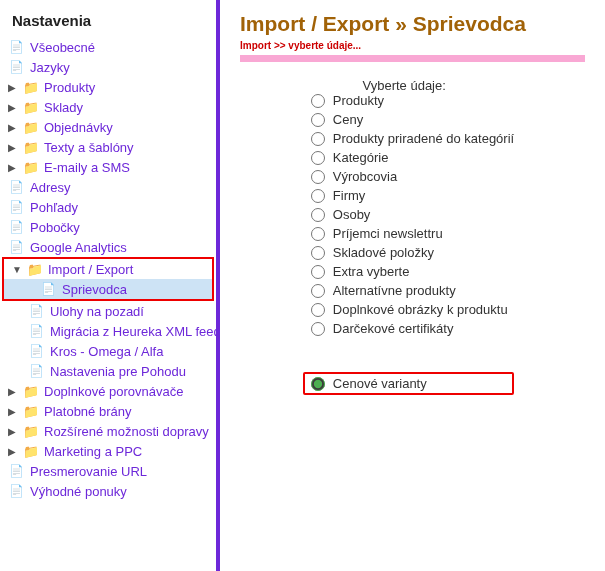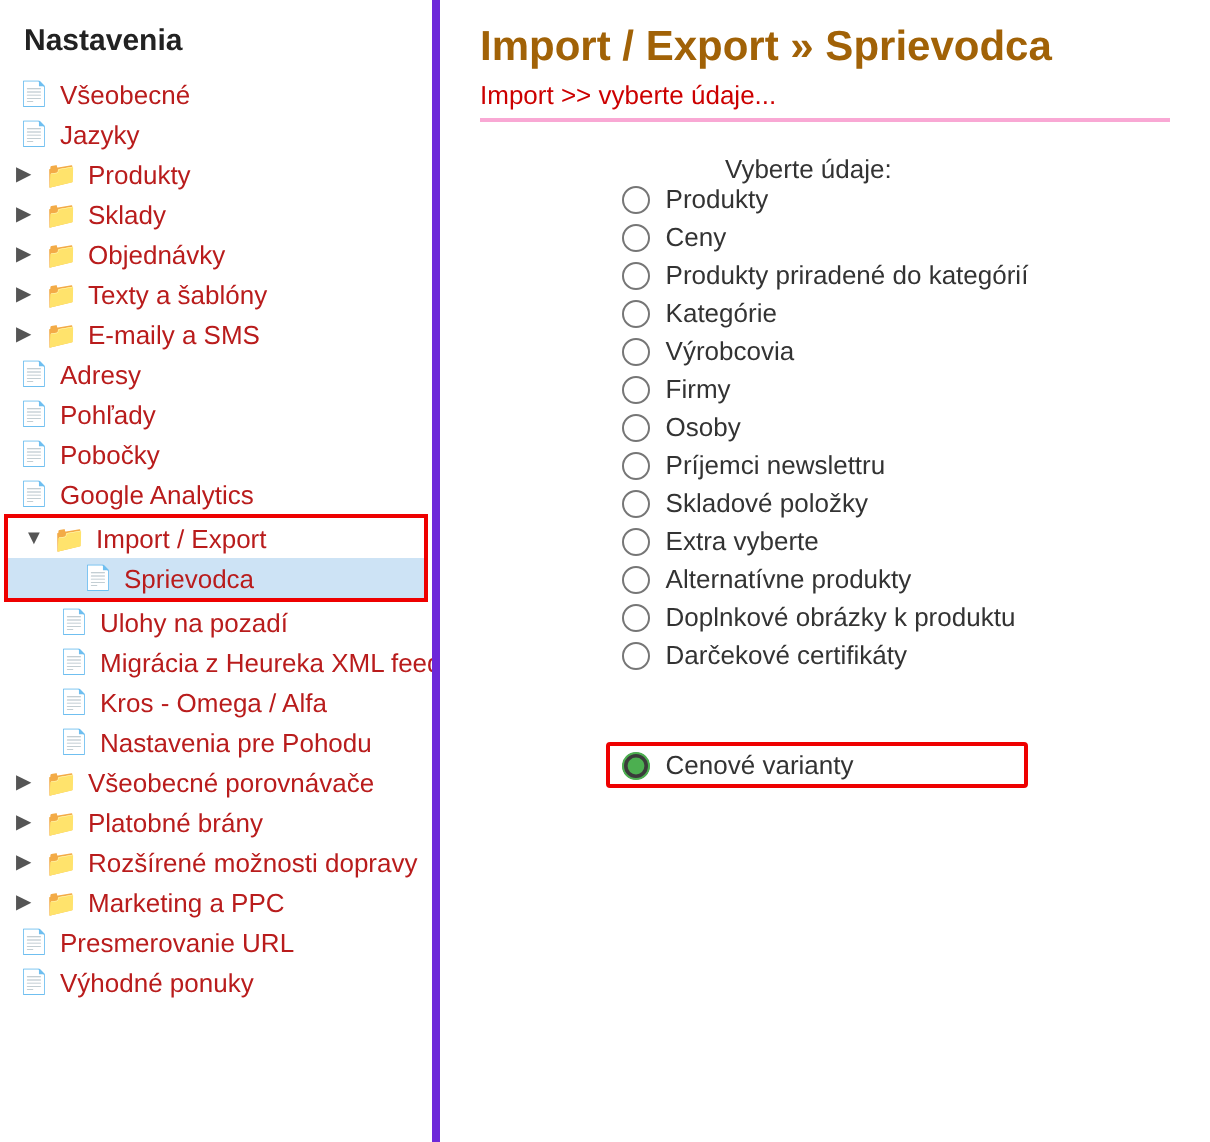--- a/index.html
+++ b/index.html
@@ -67,21 +67,21 @@
 
     .sidebar-item .arrow {
       width: 12px;
       font-size: 10px;
       color: #555;
       margin-right: 2px;
       display: inline-block;
     }
 
     .sidebar-item .label {
-      color: #b91c1c;
+      color: #6d28d9;
       font-size: 13px;
       text-align: right;
     }
 
     
     .import-export-group {
       border: 2px solid #e00;
       margin: 0 2px;
       padding: 0;
     }
@@ -112,24 +112,24 @@
     }
 
     .main-title {
       font-size: 21px;
       font-weight: bold;
       color: #a16207;
       margin-bottom: 4px;
     }
 
     .breadcrumb {
-      font-size: 13px;
+      font-size: 10px;
       color: #c00;
-      font-weight: normal;
-      border-bottom: 2px solid #f9a8d4;
+      font-weight: bold;
+      border-bottom: 7px solid #f9a8d4;
       padding-bottom: 4px;
       margin-bottom: 14px;
     }
 
     .content-row {
       display: flex;
       align-items: center;
       margin-bottom: 4px;
       flex-direction: column;
     }
@@ -272,21 +272,21 @@
   </div>
 
   <div class="sidebar-item sub-item2">
     <span class="icon page-icon">📄</span>
     <span class="label">Nastavenia pre Pohodu</span>
   </div>
 
   <div class="sidebar-item">
     <span class="arrow">▶</span>
     <span class="icon folder-icon">📁</span>
-    <span class="label">Všeobecné porovnávače</span>
+    <span class="label">Doplnkové porovnávače</span>
   </div>
 
   <div class="sidebar-item">
     <span class="arrow">▶</span>
     <span class="icon folder-icon">📁</span>
     <span class="label">Platobné brány</span>
   </div>
 
   <div class="sidebar-item">
     <span class="arrow">▶</span>

